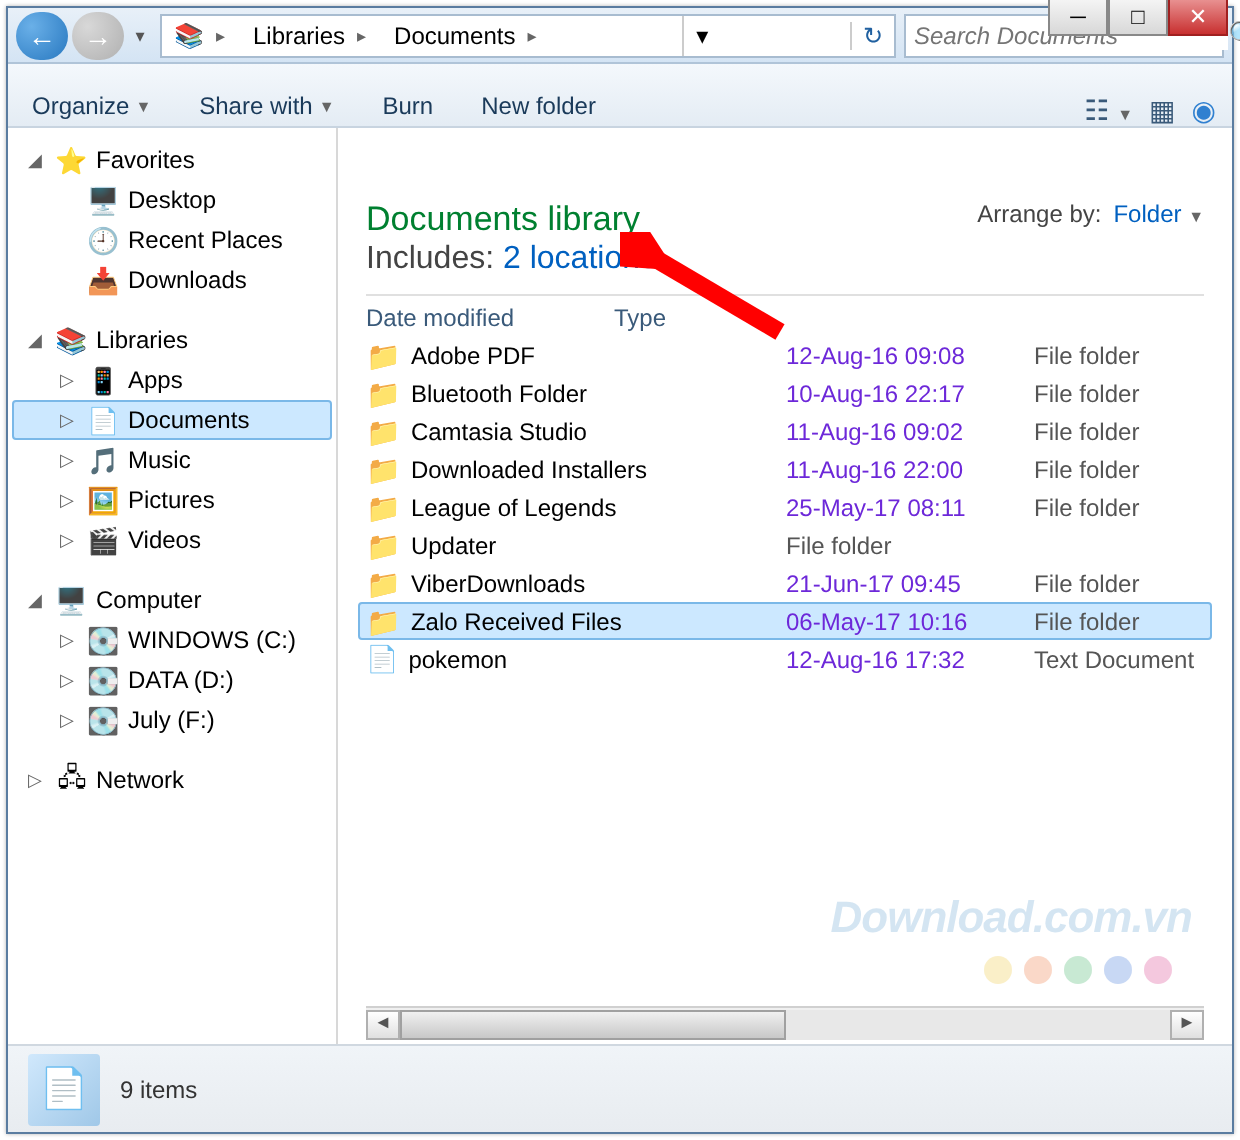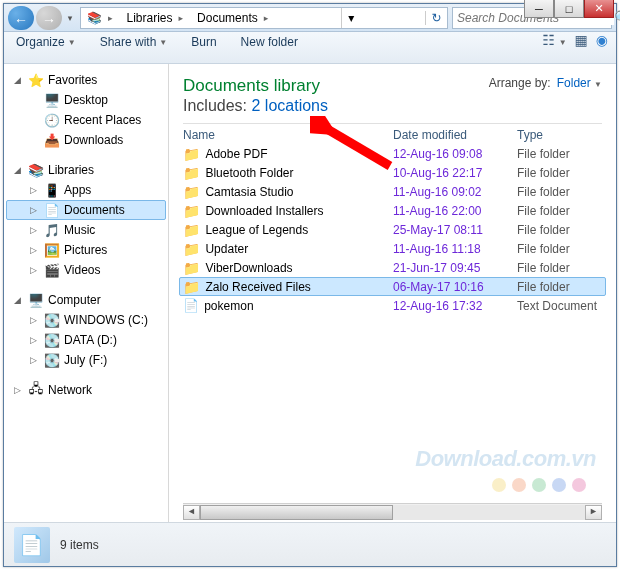--- a/index.html
+++ b/index.html
@@ -15,36 +15,36 @@
 .breadcrumb { flex: 1; height: 22px; background: #fff; border: 1px solid #a8bcd0; margin: 0 4px; display: flex; align-items: center; font-size: 12px; }
 .bc-item { padding: 0 6px; display: flex; align-items: center; gap: 4px; height: 100%; cursor: pointer; }
 .bc-sep { color: #666; font-size: 9px; padding: 0 2px; }
 .bc-refresh { width: 22px; text-align: center; border-left: 1px solid #ccc; cursor: pointer; color: #2060a0; margin-left: auto; }
 .search { width: 160px; height: 22px; background: #fff; border: 1px solid #a8bcd0; display: flex; align-items: center; padding: 0 4px; }
 .search input { border: none; outline: none; flex: 1; font-size: 12px; font-style: italic; color: #888; }
 .search-icon { color: #2060a0; font-size: 13px; }
 .win-controls { position: absolute; top: 0; right: 6px; display: flex; }
 .win-btn { width: 30px; height: 18px; border: 1px solid #888; border-top: none; background: linear-gradient(#f4f4f4,#d8d8d8); display: flex; align-items: center; justify-content: center; font-size: 11px; cursor: pointer; }
 .win-btn.close { background: linear-gradient(#e89090,#c83030); color: #fff; border-color: #a02020; }
-.toolbar { height: 32px; background: linear-gradient(#f4f8fc, #e4ecf4); border-bottom: 1px solid #c8d4e0; display: flex; align-items: flex-start; padding: 0 8px; gap: 16px; font-size: 12px; color: #1a3a5a; }
+.toolbar { height: 32px; background: linear-gradient(#f4f8fc, #e4ecf4); border-bottom: 1px solid #c8d4e0; display: flex; align-items: flex-end; padding: 0 8px; gap: 16px; font-size: 12px; color: #1a3a5a; }
 .tb-item { display: flex; align-items: center; gap: 3px; cursor: pointer; padding: 3px 4px; }
 .tb-drop { font-size: 8px; color: #666; }
 .tb-right { margin-left: auto; display: flex; gap: 8px; align-items: center; }
 .tb-icon { cursor: pointer; font-size: 14px; color: #3a5a7a; }
 .content { flex: 1; display: flex; overflow: hidden; }
 .tree { width: 165px; border-right: 1px solid #d8d8d8; padding: 6px 2px; overflow-y: auto; background: #fff; }
 .tree-group { margin-bottom: 10px; }
 .tree-item { display: flex; align-items: center; gap: 4px; padding: 2px 4px 2px 8px; cursor: pointer; font-size: 12px; height: 20px; }
 .tree-item.selected { background: #cce8ff; border: 1px solid #7ab8e8; border-radius: 2px; padding: 1px 3px 1px 7px; }
 .tree-toggle { width: 10px; font-size: 9px; color: #666; }
 .tree-children .tree-item { padding-left: 24px; }
 .tree-children .tree-item.selected { padding-left: 23px; }
 .ti-icon { width: 16px; height: 16px; display: inline-flex; align-items: center; justify-content: center; font-size: 13px; }
 .main { flex: 1; display: flex; flex-direction: column; overflow: hidden; position: relative; }
-.lib-header { padding: 12px 14px 4px; display: flex; justify-content: space-between; align-items: flex-start; }
+.lib-header { padding: 12px 14px 4px; display: flex; justify-content: space-between; align-items: flex-start; margin-top: 24px; }
 .lib-title { color: #008030; font-size: 17px; }
 .lib-sub { font-size: 16px; color: #444; margin-top: 1px; }
 .lib-link { color: #0060c0; cursor: pointer; }
 .arrange { font-size: 12px; color: #444; display: flex; align-items: center; gap: 6px; }
 .arrange-val { color: #0060c0; cursor: pointer; }
 .divider { height: 1px; background: #e0e0e0; margin: 4px 14px 0; }
 .cols { display: flex; padding: 4px 14px 2px; font-size: 12px; color: #3a5a7a; }
 .col-name { flex: 0 0 210px; cursor: pointer; }
 .col-date { flex: 0 0 124px; cursor: pointer; }
 .col-type { flex: 1; cursor: pointer; }
@@ -231,21 +231,20 @@
           <div class="lib-title">Documents library</div>
           <div class="lib-sub"><span>Includes:</span> <span class="lib-link">2 locations</span></div>
         </div>
         <div class="arrange">
           <span>Arrange by:</span>
           <span class="arrange-val"><span>Folder</span> <span class="tb-drop">▼</span></span>
         </div>
       </div>
       <div class="divider"></div>
       <div class="cols">
-        <div class="col-name">Name</div>
         <div class="col-date">Date modified</div>
         <div class="col-type">Type</div>
       </div>
       <div class="files" id="files-list">
           <div class="file-row">
             <div class="fn">
               <span class="folder-icon">📁</span>
               <span>Adobe PDF</span>
             </div>
             <div class="fd">12-Aug-16 09:08</div>
@@ -281,21 +280,20 @@
               <span>League of Legends</span>
             </div>
             <div class="fd">25-May-17 08:11</div>
             <div class="ft">File folder</div>
           </div>
           <div class="file-row">
             <div class="fn">
               <span class="folder-icon">📁</span>
               <span>Updater</span>
             </div>
-            <div class="fd">11-Aug-16 11:18</div>
             <div class="ft">File folder</div>
           </div>
           <div class="file-row">
             <div class="fn">
               <span class="folder-icon">📁</span>
               <span>ViberDownloads</span>
             </div>
             <div class="fd">21-Jun-17 09:45</div>
             <div class="ft">File folder</div>
           </div>

